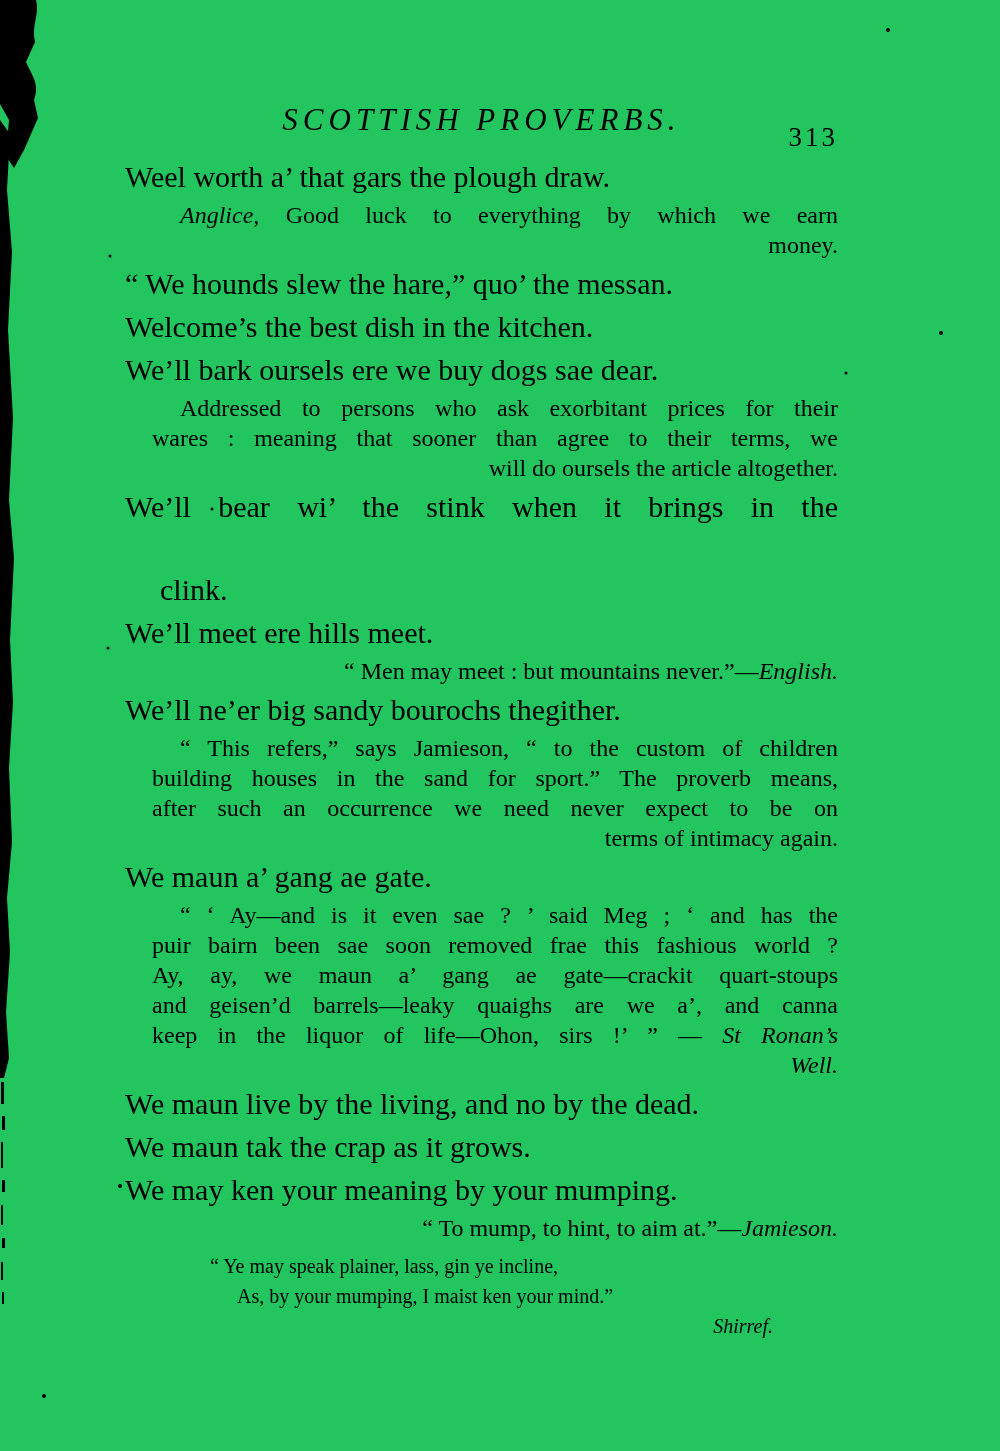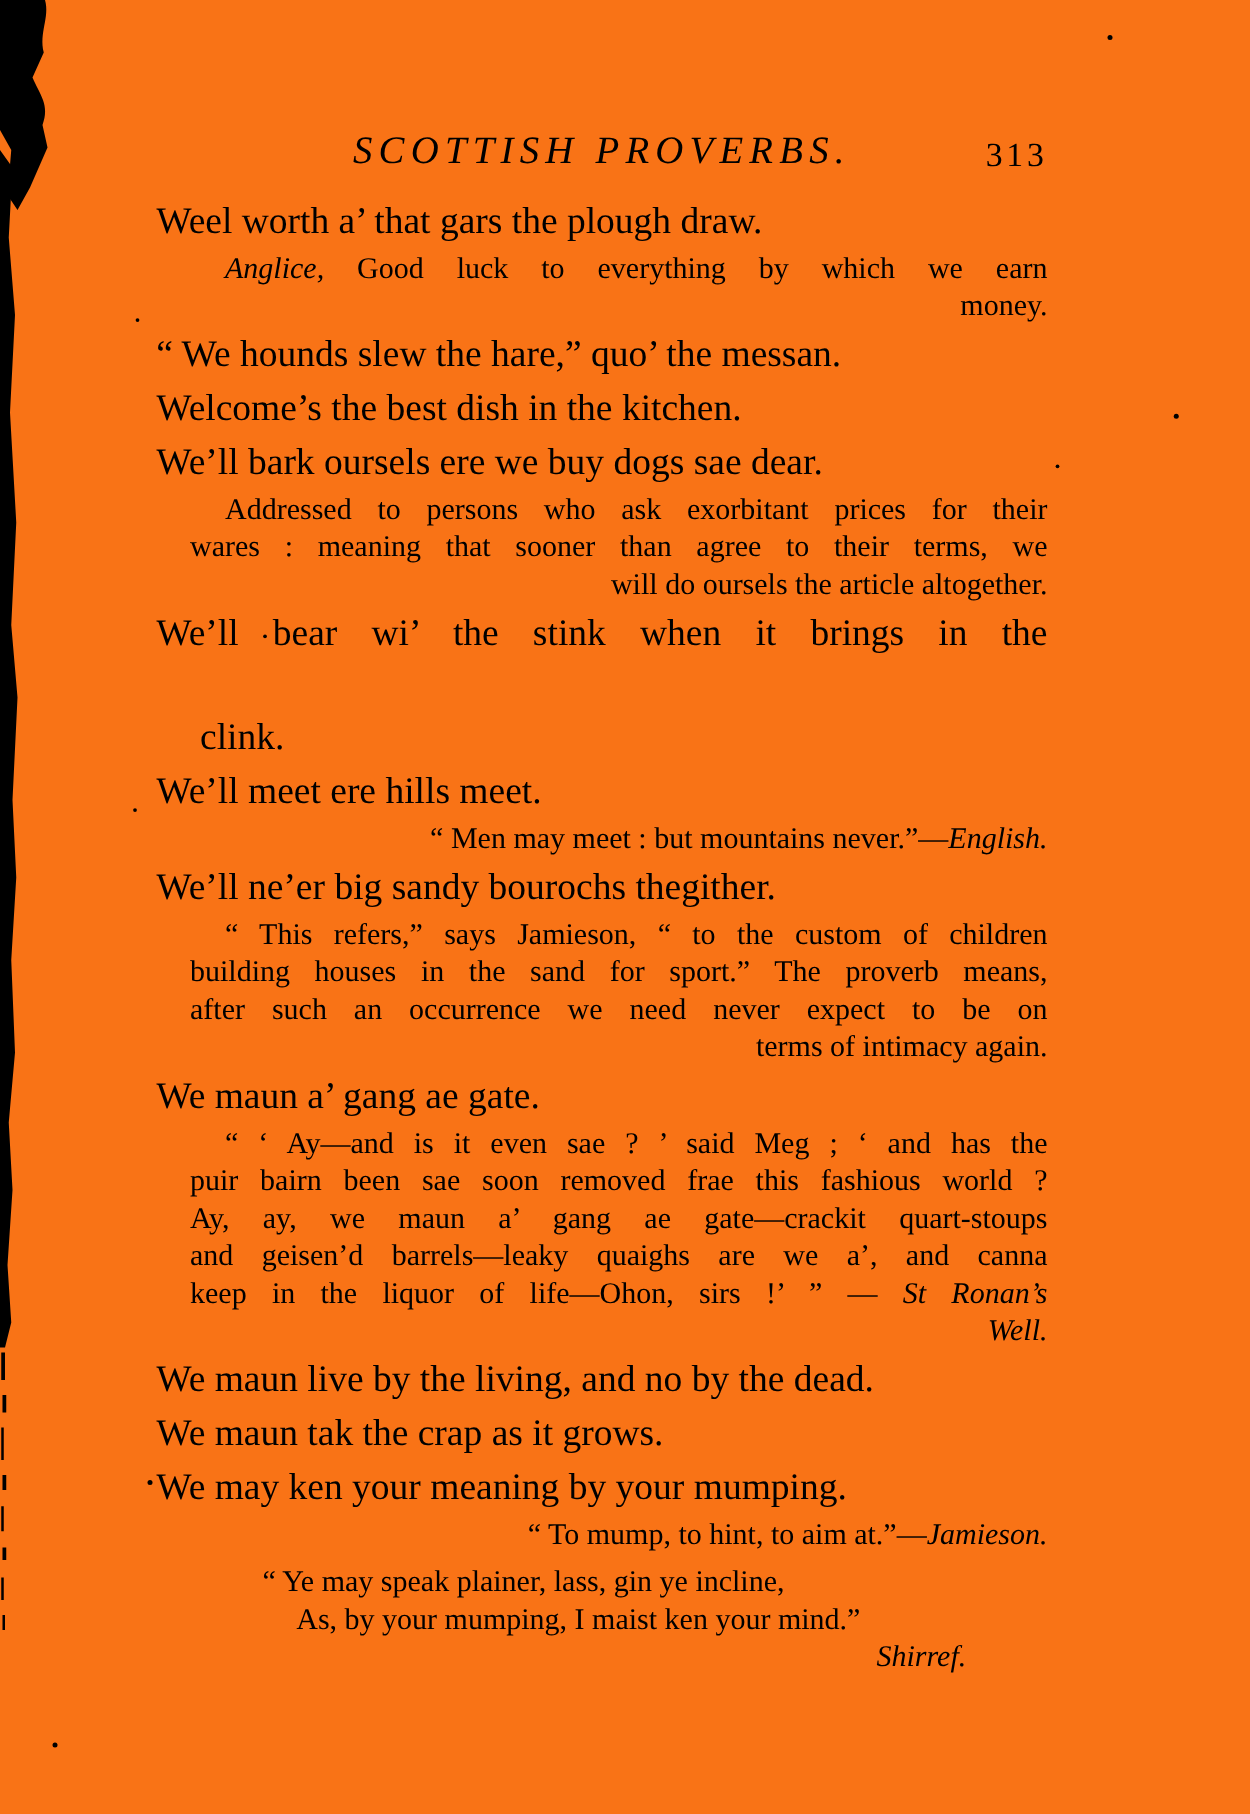--- a/index.html
+++ b/index.html
@@ -4,21 +4,21 @@
 <style>
   html, body {
     margin: 0;
     padding: 0;
     background: #ffffff;
   }
   .page {
     position: relative;
     width: 1000px;
     height: 1451px;
-    background: #f97316;
+    background: #22c55e;
     color: #000000;
     font-family: "Liberation Serif", "DejaVu Serif", serif;
     overflow: hidden;
   }
   .scan-artifacts {
     position: absolute;
     top: 0; left: 0;
     pointer-events: none;
   }
   .header {
@@ -30,21 +30,21 @@
   .running-title {
     text-align: center;
     font-style: italic;
     font-size: 31px;
     letter-spacing: 5px;
     white-space: nowrap;
   }
   .page-number {
     position: absolute;
     right: 0;
-    top: 7px;
+    top: 20px;
     font-size: 27px;
     letter-spacing: 3px;
   }
   .content {
     position: absolute;
     top: 155px;
     left: 125px;
     width: 713px;
   }
   .proverb .line {
@@ -69,21 +69,21 @@
   }
   .note .ind { text-indent: 28px; }
   .just {
     white-space: normal !important;
     text-align: justify;
     text-align-last: justify;
   }
   .it { font-style: italic; }
   .verse {
     margin-top: 8px;
-    font-size: 24px;
+    font-size: 20px;
     line-height: 30px;
   }
   .vline { white-space: nowrap; height: 30px; overflow: hidden; }
   .vl0 { margin-left: 85px; }
   .vl1 { margin-left: 112px; }
   .attribution {
     text-align: right;
     margin-right: 65px;
     font-style: italic;
     height: 30px;

